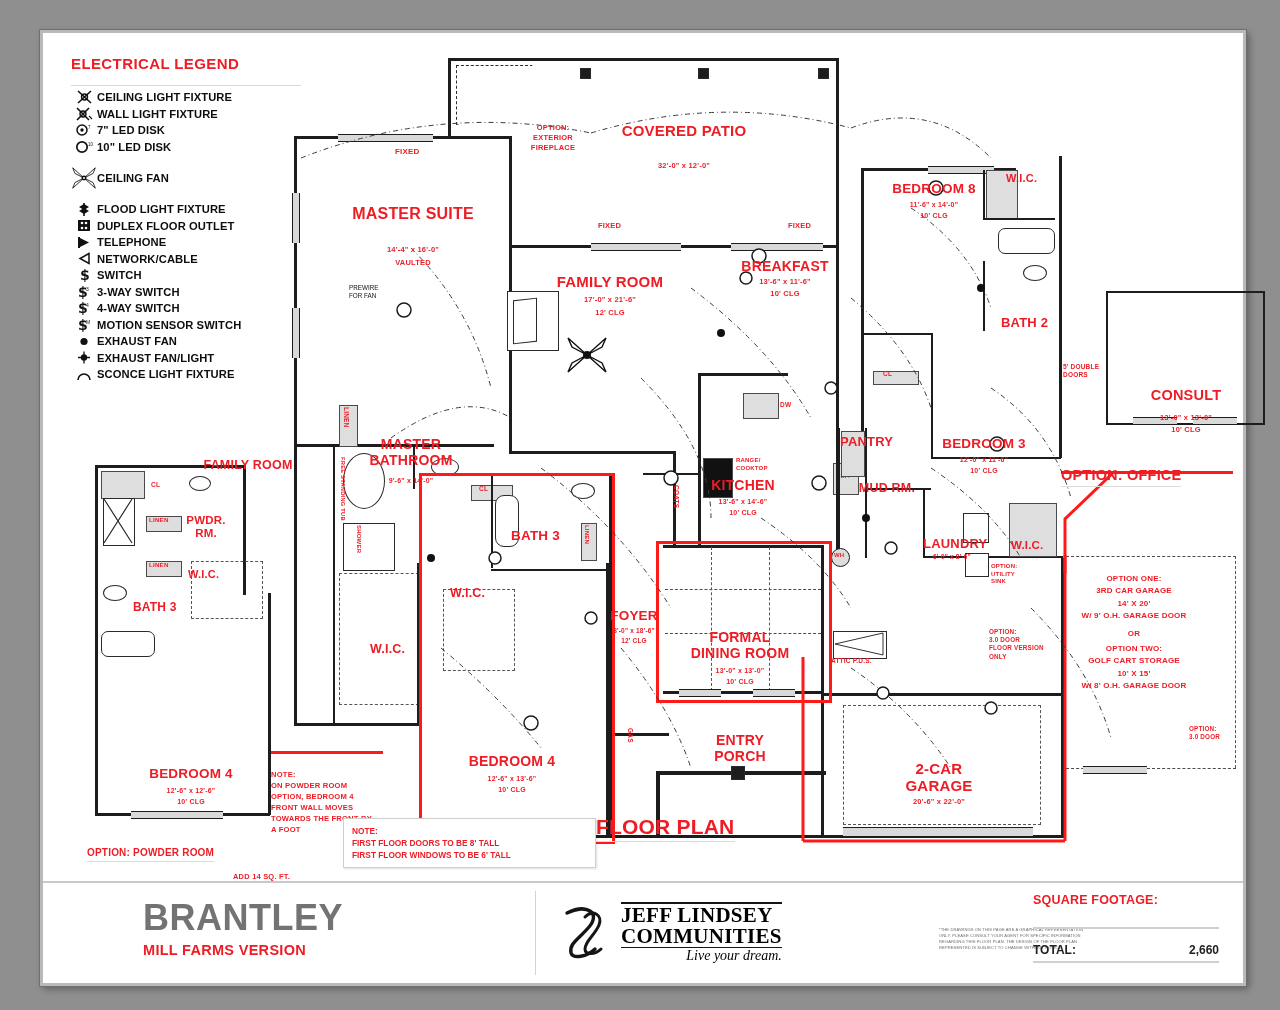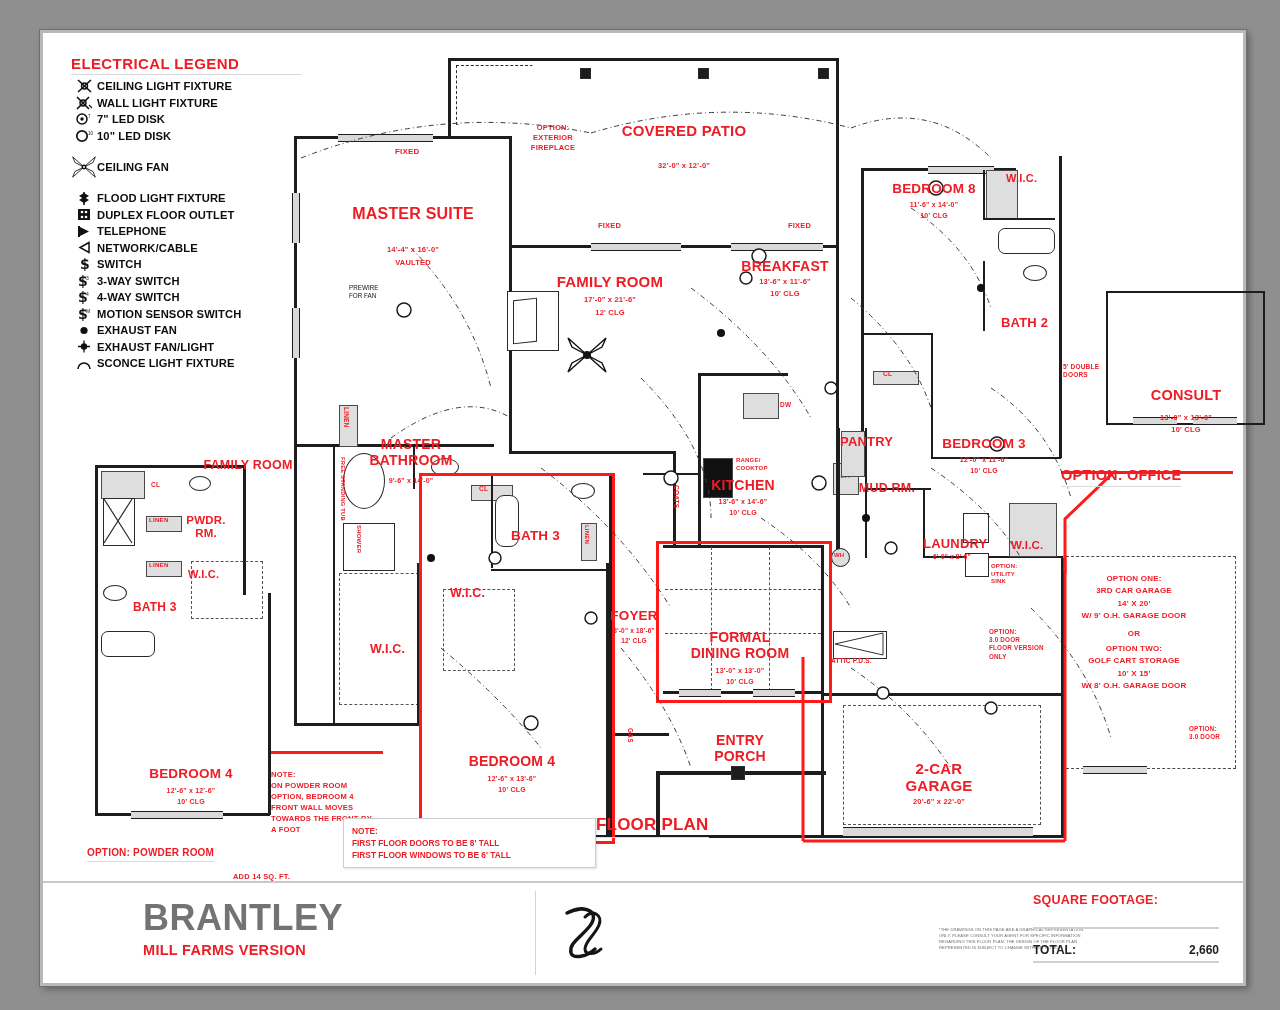--- a/index.html
+++ b/index.html
@@ -15,21 +15,21 @@
     box-shadow:0 0 0 1px #6f6f6f, 3px 3px 7px rgba(0,0,0,.35);
   }
   .rt{position:absolute;color:#ee1c25;font-weight:bold;white-space:nowrap;
       letter-spacing:.2px;line-height:1.15;}
   .bt{position:absolute;color:#111;white-space:nowrap;line-height:1.15;}
   .ctr{text-align:center;transform:translateX(-50%);}
 
   
   #legend{position:absolute;left:28px;top:22px;width:230px;}
   #legend .ltitle{font-size:15px;font-weight:bold;color:#ee1c25;letter-spacing:.4px;
-                  border-bottom:1px solid #d8d8d8;padding-bottom:2px;margin-bottom:3px;}
+                  border-bottom:1px solid #d8d8d8;padding-bottom:13px;margin-bottom:3px;}
   .lrow{display:flex;align-items:center;height:16.5px;}
   .lico{width:26px;flex:0 0 26px;display:flex;align-items:center;justify-content:center;}
   .llab{font-size:11.2px;font-weight:bold;color:#0d0d0d;letter-spacing:.1px;}
   .lrow.fan{height:46px;text-align:center;}
 
   
   .w{position:absolute;background:#1d1d1d;}
   .wt{position:absolute;border:2.4px solid #1d1d1d;background:transparent;}
   .glass{position:absolute;background:#d9d9d9;border-top:1.6px solid #1d1d1d;
          border-bottom:1.6px solid #1d1d1d;}
@@ -578,36 +578,41 @@
   <div class="rt ctr" style="left:1091px;top:610px;font-size:8px;line-height:1.55;">
     OPTION TWO:<br>GOLF CART STORAGE<br>10' X 15'<br>W/ 8' O.H. GARAGE DOOR
   </div>
 
   <div id="notebox">
     <div>NOTE:</div>
     <div>FIRST FLOOR DOORS TO BE 8' TALL</div>
     <div>FIRST FLOOR WINDOWS TO BE 6' TALL</div>
   </div>
 
-  <div class="rt uline" style="left:553px;top:782px;font-size:17px;">FLOOR PLAN</div>
+  <div class="rt uline" style="left:553px;top:782px;font-size:21px;">FLOOR PLAN</div>
 
   <div id="titleblock">
     <div id="tb-name">
       <div class="big">BRANTLEY</div>
       <div class="sub">MILL FARMS VERSION</div>
     </div>
     <div id="tb-div1"></div>
 
     <div id="logo">
       <div class="mark">
         <svg width="62" height="62" viewBox="0 0 62 62">
           <path d="M12 14 C32 4, 46 14, 34 28 C24 40, 14 44, 16 54 C18 60, 32 58, 40 50" fill="none" stroke="#151515" stroke-width="3.4" stroke-linecap="round"></path>
           <path d="M30 18 C38 10, 48 16, 44 26 C40 36, 30 42, 30 50 C30 56, 40 56, 46 50" fill="none" stroke="#151515" stroke-width="3" stroke-linecap="round"></path>
         </svg>
       </div>
+      <div class="words">
+        <div class="l1">JEFF LINDSEY</div>
+        <div class="l2">COMMUNITIES</div>
+        <div class="l3">Live your dream.</div>
+      </div>
     </div>
 
     <div id="disclaim">*THE DRAWINGS ON THIS PAGE ARE A GRAPHICAL REPRESENTATION ONLY. PLEASE CONSULT YOUR AGENT FOR SPECIFIC INFORMATION REGARDING THIS FLOOR PLAN. THE DESIGN OF THE FLOOR PLAN REPRESENTED IS SUBJECT TO CHANGE WITHOUT NOTICE.</div>
 
     <div id="sqft">
       <div class="hd">SQUARE FOOTAGE:</div>
       <div class="row">
         <span>TOTAL:</span>
         <span>2,660</span>
       </div>

